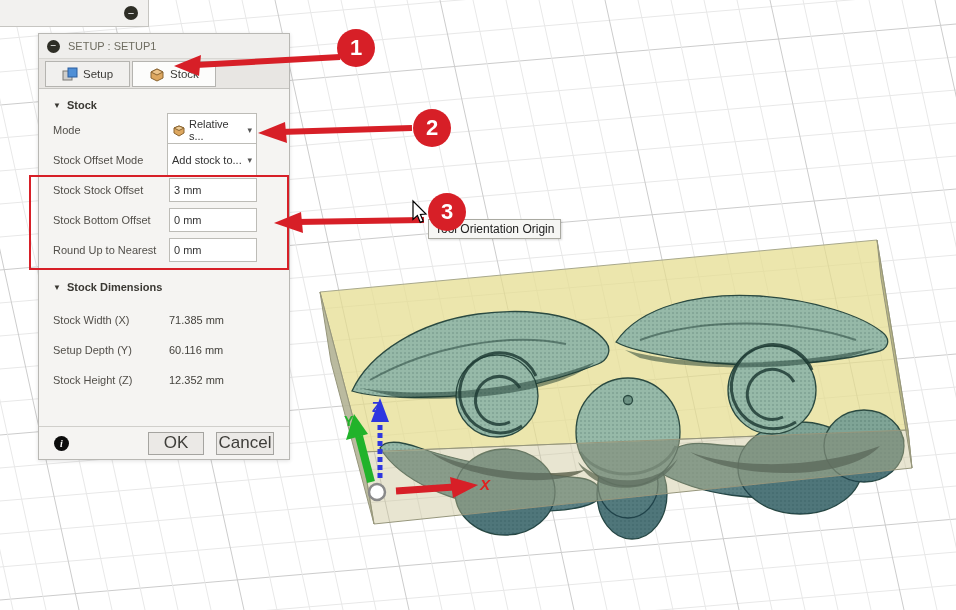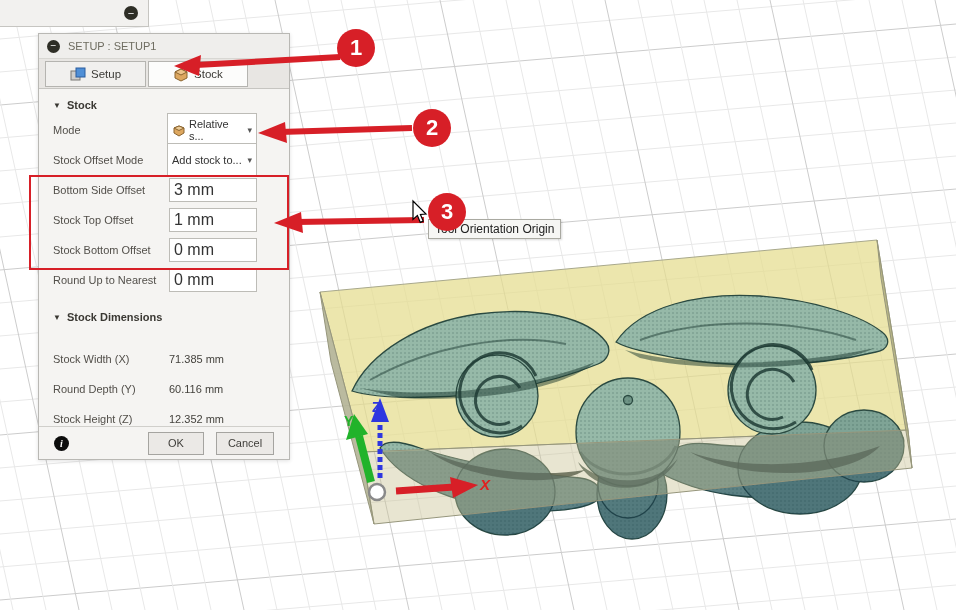--- a/index.html
+++ b/index.html
@@ -17,47 +17,47 @@
 
   
   .dialog{position:absolute;left:38px;top:33px;width:250px;height:425px;background:#f5f4f2;
           border:1px solid #b9b8b4;z-index:10;font-size:11px;color:#3c3b37;
           box-shadow:0 1px 4px rgba(0,0,0,.12);display:flex;flex-direction:column;}
   .dlg-header{height:24px;flex:none;background:#efeeec;border-bottom:1px solid #d8d7d3;
               display:flex;align-items:center;gap:8px;padding:0 8px;color:#6e6c60;font-size:11px;}
   .tabstrip{height:29px;flex:none;background:#e8e6e3;border-bottom:1px solid #c6c5c1;
             display:flex;align-items:flex-end;padding:0 0 0 6px;gap:2px;}
   .tab{height:24px;border:1px solid #b5b4b0;background:#f1f0ee;display:flex;align-items:center;
-       gap:5px;padding:0 24px;font-size:11.5px;color:#3c3b37;margin-bottom:1px;justify-content:space-between;}
+       gap:5px;padding:0 16px;font-size:11.5px;color:#3c3b37;margin-bottom:1px;justify-content:space-between;}
   .tab.active{background:#fcfcfb;}
   .ticon{display:flex;align-items:center;}
   .gicon{width:17px;height:17px;background:#dfdedb;border:1px solid #8b8a86;display:flex;
          flex-direction:column;align-items:center;justify-content:flex-end;}
   .gtxt{font-size:6.5px;font-weight:bold;color:#1b4fd8;background:#fff;border:1px solid #1b4fd8;
         line-height:1;padding:0 1px;margin-bottom:1px;}
   .dlg-body{flex:1;}
   .sec-h{height:20px;margin-top:6px;display:flex;align-items:center;gap:6px;padding:0 14px;
          font-weight:bold;color:#3a3833;}
   .tri{font-size:8px;color:#3a3833;}
   .dlg-row{height:30px;display:flex;align-items:center;padding:0 32px 0 14px;color:#524f4a;}
   .dlg-row .ctl{margin-left:auto;}
   .dropdown{width:90px;height:24px;box-sizing:border-box;background:#fff;border:1px solid #bdbcb7;
             display:flex;align-items:center;padding:16px 4px;gap:3px;color:#333;}
   .caret{margin-left:auto;font-size:9px;color:#555;}
   .numinput{width:88px;height:24px;box-sizing:border-box;border:1px solid #bdbcb7;background:#fff;
-            font-size:16px;color:#333;padding:0 4px;font-family:"Liberation Sans",sans-serif;}
-  .dim-row{height:30px;display:flex;align-items:flex-end;padding:0 14px;color:#524f4a;}
+            font-size:11px;color:#333;padding:0 4px;font-family:"Liberation Sans",sans-serif;}
+  .dim-row{height:30px;display:flex;align-items:center;padding:0 14px;color:#524f4a;}
   .dim-row .dlabel{width:116px;flex:none;}
   .dim-row .dval{color:#44423d;}
   .dlg-footer{height:32px;flex:none;border-top:1px solid #d0cfcb;display:flex;align-items:center;
               padding:0 15px 0 15px;gap:12px;}
   .info{width:15px;height:15px;border-radius:50%;background:#0c0c0c;color:#fff;font-size:10px;
         font-weight:bold;font-style:italic;display:flex;align-items:center;justify-content:center;
         font-family:"Liberation Serif",serif;}
-  .btn{height:21px;background:#ebe9e6;border:1px solid #a5a4a0;font-size:11px;color:#3f3e3a;
+  .btn{height:21px;background:#ebe9e6;border:1px solid #a5a4a0;font-size:17px;color:#3f3e3a;
        display:flex;align-items:center;justify-content:center;font-family:"Liberation Sans",sans-serif;}
   .btn.ok{width:54px;margin-left:auto;}
   .btn.cancel{width:56px;}
 
   
   .red-box{position:absolute;left:29px;top:175px;width:256px;height:91px;border:2.5px solid #d71f27;
            z-index:20;}
   .step-circle{position:absolute;width:38px;height:38px;border-radius:50%;background:#d71f27;
                color:#fff;font-size:22px;font-weight:bold;display:flex;align-items:center;
                justify-content:center;z-index:22;}
@@ -287,46 +287,42 @@
 
       <div class="dlg-row">
         <span>Stock Offset Mode</span>
         <div class="ctl dropdown">
           <span>Add stock to...</span>
           <span class="caret">▾</span>
         </div>
       </div>
 
       <div class="dlg-row">
-        <span>Bottom Side Offset</span>
+        <span>Stock Stock Offset</span>
         <input class="ctl numinput" value="3 mm" style="">
-      </div>
-      <div class="dlg-row">
-        <span>Stock Top Offset</span>
-        <input class="ctl numinput" value="1 mm" style="">
       </div>
       <div class="dlg-row">
         <span>Stock Bottom Offset</span>
         <input class="ctl numinput" value="0 mm" style="">
       </div>
       <div class="dlg-row">
         <span>Round Up to Nearest</span>
         <input class="ctl numinput" value="0 mm" style="">
       </div>
 
       <div class="sec-h" style="margin-top:12px;">
         <span class="tri">▼</span>
         <span>Stock Dimensions</span>
       </div>
       <div class="dim-row" style="margin-top:8px;">
         <span class="dlabel">Stock Width (X)</span>
         <span class="dval">71.385 mm</span>
       </div>
       <div class="dim-row">
-        <span class="dlabel">Round Depth (Y)</span>
+        <span class="dlabel">Setup Depth (Y)</span>
         <span class="dval">60.116 mm</span>
       </div>
       <div class="dim-row">
         <span class="dlabel">Stock Height (Z)</span>
         <span class="dval">12.352 mm</span>
       </div>
     </div>
 
     <div class="dlg-footer">
       <span class="info">i</span>

